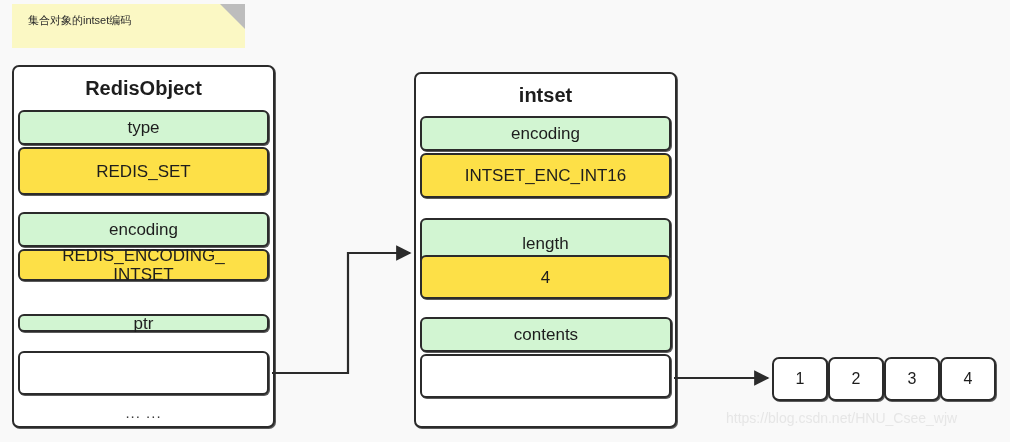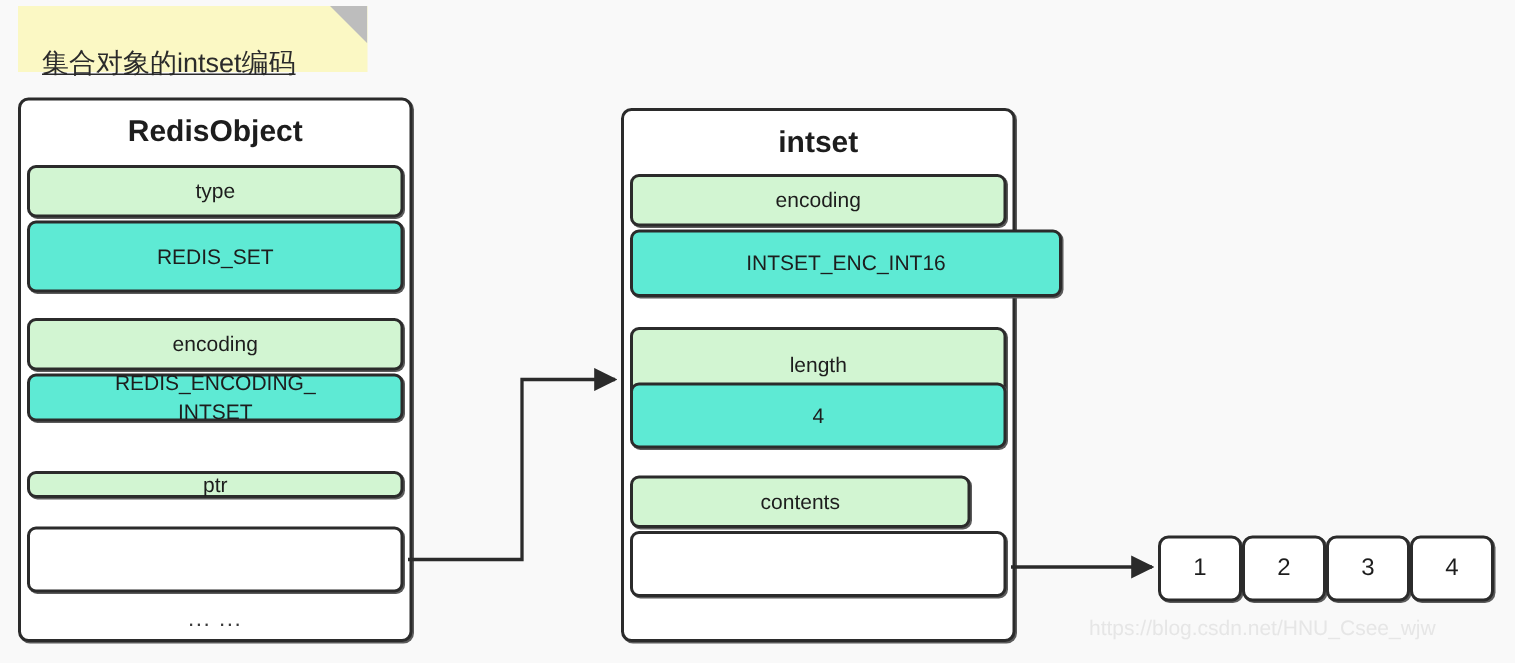--- a/index.html
+++ b/index.html
@@ -35,26 +35,25 @@
     right: 0;
     top: 0;
     width: 25px;
     height: 25px;
     background: #bdbdbd;
     clip-path: polygon(0 0, 100% 0, 100% 100%);
   }
   .sticky-text {
     position: absolute;
     left: 16px;
-    top: 26px;
-    font-size: 18px;
+    top: 4px;
+    font-size: 11px;
     color: #2b2b2b;
     line-height: 24px;
     white-space: nowrap;
-    text-decoration: underline;
   }
 
   
   .struct {
     position: absolute;
     box-sizing: border-box;
     background: #ffffff;
     border: 2px solid #2b2b2b;
     border-radius: 7px;
     box-shadow: 1px 1px 0 #5b5b5b;
@@ -73,30 +72,30 @@
   .cell {
     position: absolute;
     box-sizing: border-box;
     border: 2px solid #2b2b2b;
     border-radius: 6px;
     box-shadow: 1px 1px 0 #5b5b5b;
     display: flex;
     align-items: center;
     justify-content: center;
     text-align: center;
-    font-size: 14px;
+    font-size: 17px;
     color: #1d1d1d;
     background: #ffffff;
     line-height: 19px;
   }
   .cell.head {
     background: #d2f5d2;
   }
   .cell.val {
-    background: #5eead4;
+    background: #fde047;
   }
   .cell.blank {
     background: #ffffff;
   }
 
   .ellipsis {
     position: absolute;
     text-align: center;
     font-size: 15px;
     color: #3a3a3a;
@@ -162,26 +161,26 @@
   <div class="cell head" style="left:18px; top:314px; width:251px; height:18px;">ptr</div>
   <div class="cell blank" style="left:18px; top:351px; width:251px; height:44px;"></div>
 
   <div class="ellipsis" style="left:18px; top:404px; width:251px;">... ...</div>
 
   <div class="struct" style="left:414px; top:72px; width:263px; height:356px;">
     <div class="struct-title">intset</div>
   </div>
 
   <div class="cell head" style="left:420px; top:116px; width:251px; height:35px;">encoding</div>
-  <div class="cell val" style="left:420px; top:153px; width:288px; height:45px;">INTSET_ENC_INT16</div>
+  <div class="cell val" style="left:420px; top:153px; width:251px; height:45px;">INTSET_ENC_INT16</div>
 
   <div class="cell head" style="left:420px; top:218px; width:251px; height:50px;">length</div>
   <div class="cell val" style="left:420px; top:255px; width:251px; height:44px;">4</div>
 
-  <div class="cell head" style="left:420px; top:317px; width:227px; height:35px;text-align:right;">contents</div>
+  <div class="cell head" style="left:420px; top:317px; width:252px; height:35px;text-align:right;">contents</div>
   <div class="cell blank" style="left:420px; top:354px; width:251px; height:44px;"></div>
 
   <div class="abox" style="left:772px; top:357px; width:56px; height:44px;">1</div>
   <div class="abox" style="left:828px; top:357px; width:56px; height:44px;">2</div>
   <div class="abox" style="left:884px; top:357px; width:56px; height:44px;">3</div>
   <div class="abox" style="left:940px; top:357px; width:56px; height:44px;">4</div>
 
   <svg class="conn" viewBox="0 0 1010 442" xmlns="http://www.w3.org/2000/svg">
     <defs>
       <marker id="arrow" viewBox="0 0 10 10" refX="9" refY="5" markerWidth="7" markerHeight="7" orient="auto-start-reverse">

